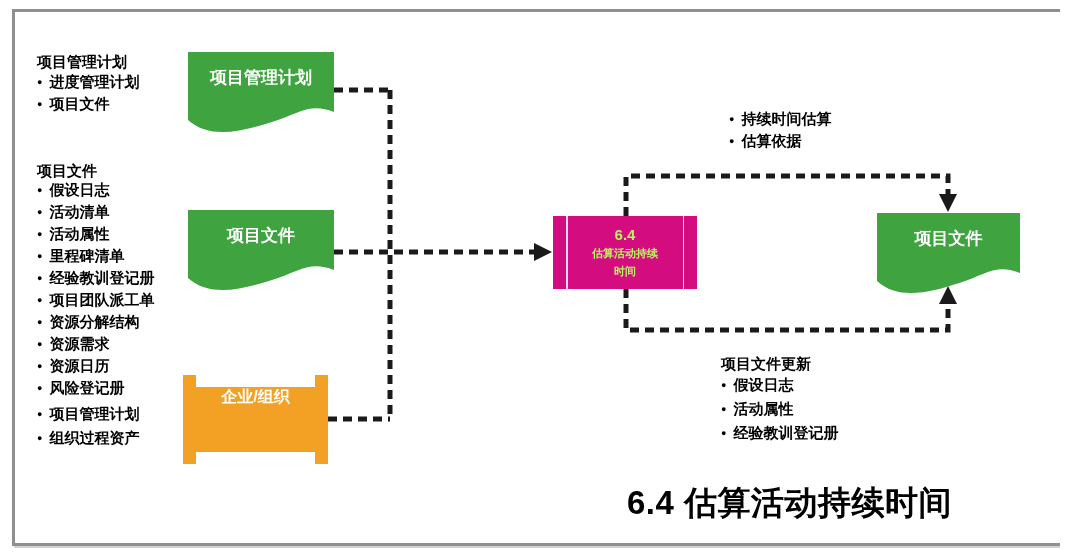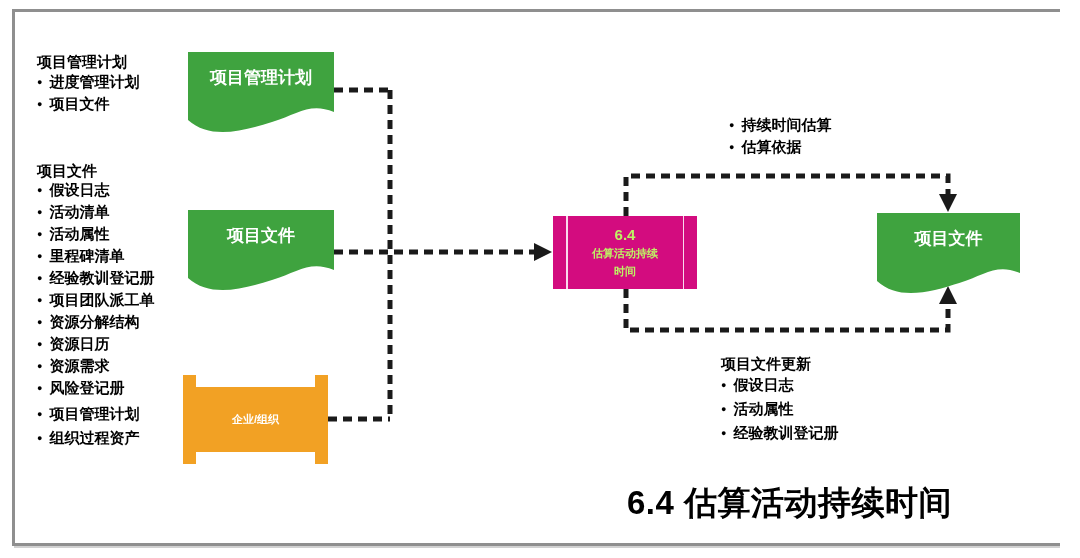--- a/index.html
+++ b/index.html
@@ -46,22 +46,22 @@
   }
   .process .pnum{font-size:15px; line-height:18px; font-weight:600;}
   .process .pline{font-size:11px; line-height:18px; font-weight:600; white-space:nowrap;}
   .pv{position:absolute; top:0; bottom:0; width:1.5px; background:rgba(255,255,255,.85);}
   .pv-l{left:13px;} .pv-r{right:13px;}
 
   
   .ent-bar{position:absolute; top:375px; width:13px; height:89px; background:var(--orange);}
   .ent-body{
     position:absolute; left:195px; top:387px; width:121px; height:65px;
-    background:var(--orange); color:#fff; display:flex; align-items:center;
-    justify-content:center; font-size:11px; font-weight:bold; white-space:nowrap;
+    background:var(--orange); color:#fff; display:flex; 
+    justify-content:center; font-size:16px; font-weight:bold; white-space:nowrap;
   }
 
   .big-title{
     position:absolute; left:627px; top:481px; font-size:33px; font-weight:bold;
     white-space:nowrap; letter-spacing:0.5px;
   }
 </style>
 </head>
 <body>
 
@@ -89,31 +89,31 @@
 
   <div class="tb lh19" style="left:37px; top:161px;">
     <div class="hd">项目文件</div>
     <div class="it bullet">假设日志</div>
     <div class="it bullet">活动清单</div>
     <div class="it bullet">活动属性</div>
     <div class="it bullet">里程碑清单</div>
     <div class="it bullet">经验教训登记册</div>
     <div class="it bullet">项目团队派工单</div>
     <div class="it bullet">资源分解结构</div>
+    <div class="it bullet">资源需求</div>
     <div class="it bullet">资源日历</div>
-    <div class="it bullet">资源需求</div>
     <div class="it bullet">风险登记册</div>
   </div>
 
   <div class="tb lh21" style="left:37px; top:403px;">
     <div class="it bullet">项目管理计划</div>
     <div class="it bullet">组织过程资产</div>
   </div>
 
-  <div class="tb lh20" style="left:729px; top:115px;">
+  <div class="tb lh20" style="left:729px; top:109px;">
     <div class="it bullet">持续时间估算</div>
     <div class="it bullet">估算依据</div>
   </div>
 
   <div class="tb lh21" style="left:721px; top:353px;">
     <div class="hd">项目文件更新</div>
     <div class="it bullet">假设日志</div>
     <div class="it bullet">活动属性</div>
     <div class="it bullet">经验教训登记册</div>
   </div>

